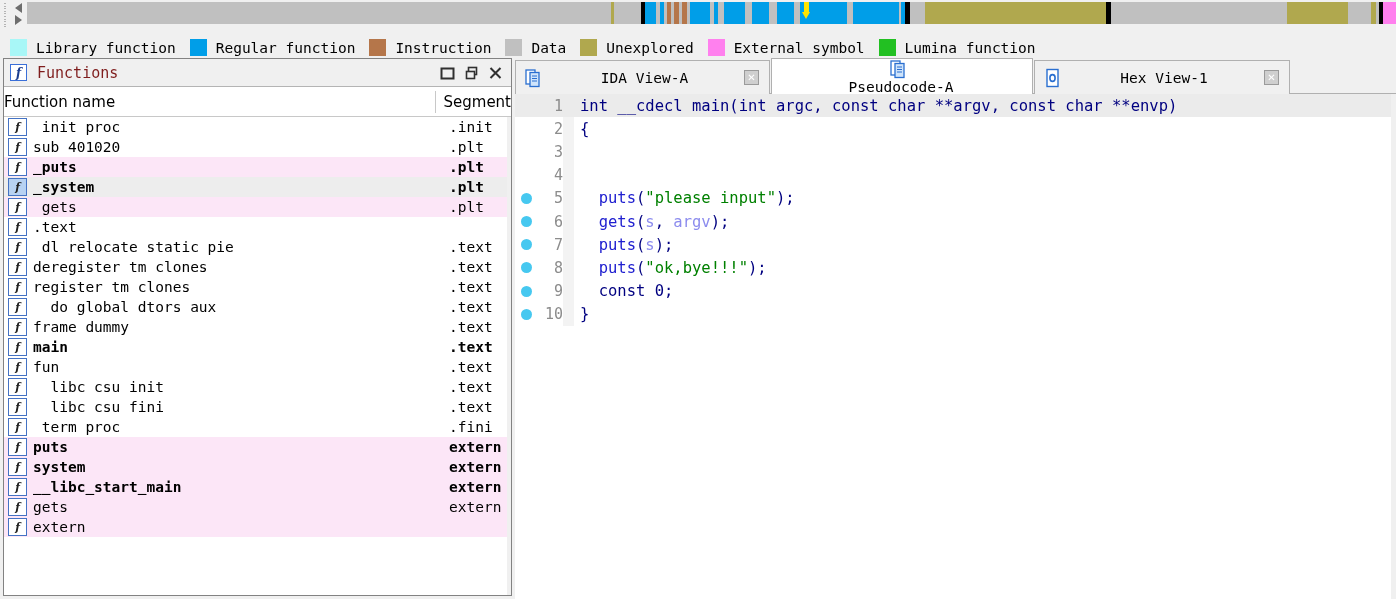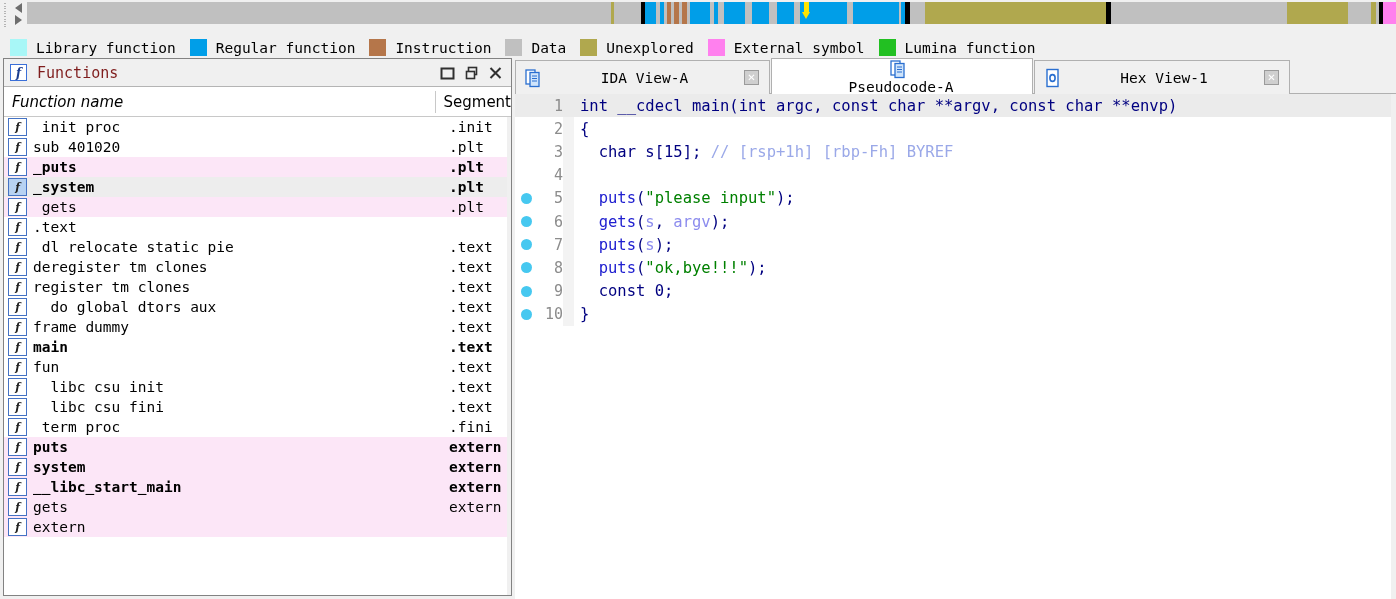--- a/index.html
+++ b/index.html
@@ -89,21 +89,21 @@
     width:24px;height:22px;display:flex;align-items:center;justify-content:center;
     color:#303030; flex:0 0 auto;
   }
   .tb-btn svg { display:block; }
 
   #fn-header {
     height:30px; background:#ffffff; border-bottom:1px solid #c8c8c8;
     display:flex; align-items:center; position:relative; flex:0 0 auto;
   }
   #fn-header .hcell { font-size:15px; color:#000; font-family:"DejaVu Sans", sans-serif; }
-  #fn-header .hcell.name { padding-left:8px; width:444px;font-style:italic; }
+  #fn-header .hcell.name { width:444px; }
   #fn-header .hcell.seg { padding-left:8px; border-left:1px solid #c8c8c8; height:22px; line-height:22px; flex:1 1 auto;}
 
   #fn-list { flex:1 1 auto; position:relative; overflow:hidden; background:#ffffff; }
   .fn-row {
     height:20px; display:flex; align-items:center; position:relative;
     font-family:"DejaVu Sans Mono", monospace; font-size:14.5px; color:#000;
   }
   .fn-row .badge {
     width:19px;height:18px;margin-left:4px;margin-right:6px;
     border:1px solid #4472c4; background:#ffffff;
@@ -446,21 +446,20 @@
         <div class="code-line">
           <span class="bp-dot"></span>
           <span class="lineno">2</span>
           <span class="gutter-gap"></span>
           <span class="code-text"><span class="pun">{</span></span>
         </div>
         <div class="code-line">
           <span class="bp-dot"></span>
           <span class="lineno">3</span>
           <span class="gutter-gap"></span>
-          <span class="code-text"><span class="kw">  char </span><span class="kw">s</span><span class="kw">[15]; </span><span class="cmt">// </span><span class="cmt">[rsp+1h] [rbp-Fh] BYREF</span></span>
         </div>
         <div class="code-line">
           <span class="bp-dot"></span>
           <span class="lineno">4</span>
           <span class="gutter-gap"></span>
           <span class="code-text"></span>
         </div>
         <div class="code-line">
           <span class="bp-dot">
             <span class="dot"></span>

